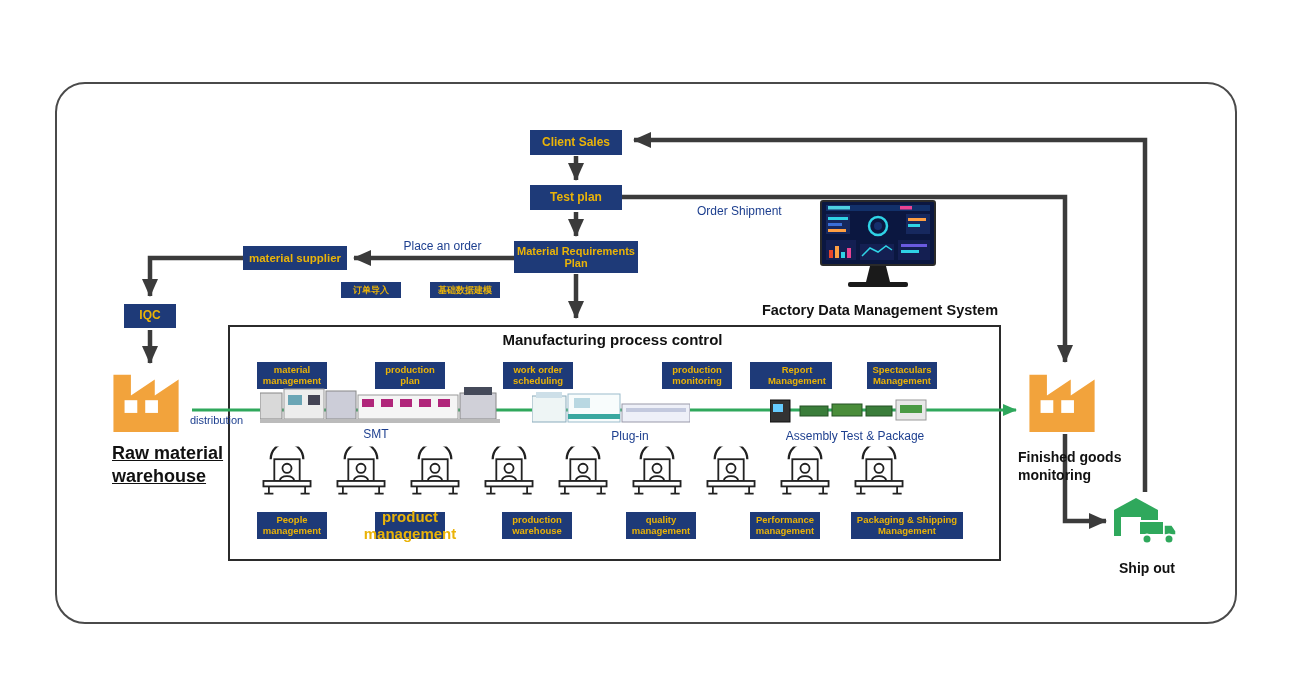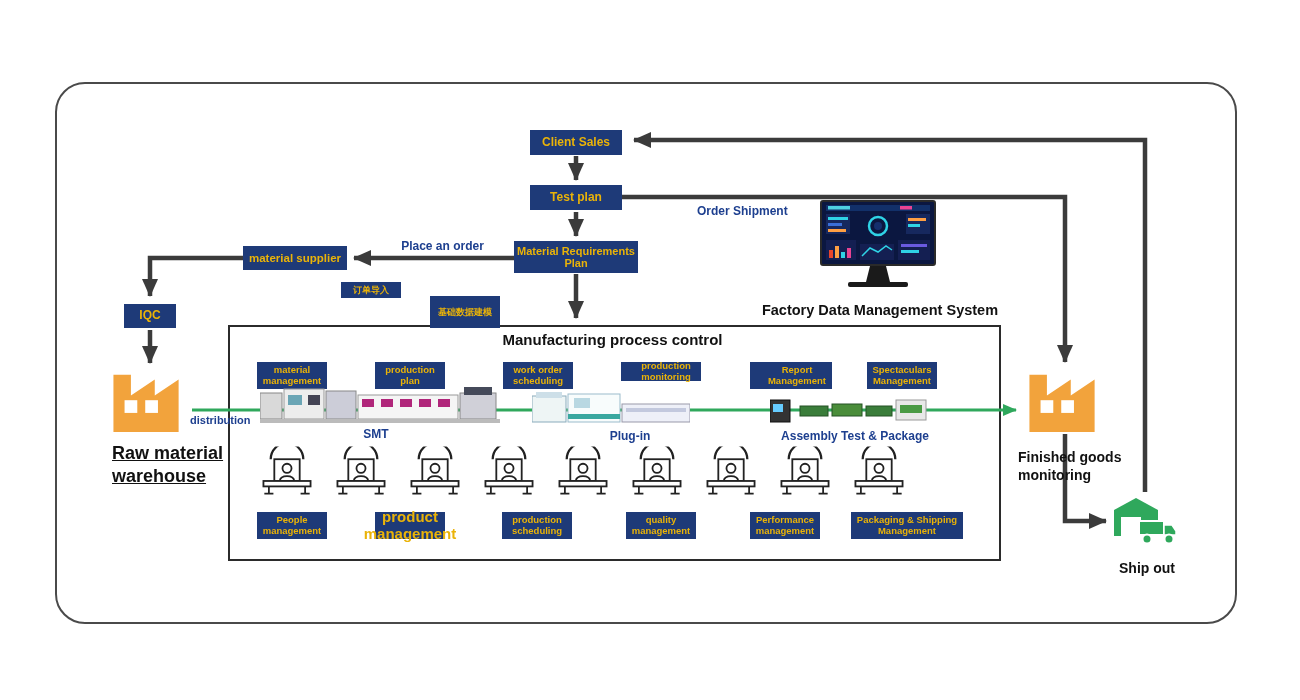--- a/index.html
+++ b/index.html
@@ -10,21 +10,21 @@
   .abs{position:absolute;}
   .frame{
     left:55px;top:82px;width:1178px;height:538px;
     border:2px solid #4a4a4a;border-radius:30px;background:#fff;z-index:0;
   }
   .navy{
     background:#1e3a78;color:#eab308;font-weight:bold;
     display:flex;align-items:center;justify-content:center;text-align:center;
     line-height:1.12;z-index:3;
   }
-  .bluetext{color:#1d3f8f;font-weight:bold;z-index:3;}
+  .bluetext{color:#1d3f8f;font-weight:normal;z-index:3;}
   .blacklabel{color:#111;font-weight:bold;z-index:3;}
   .mfgbox{
     left:228px;top:325px;width:769px;height:232px;background:#ffffff;
     border:2px solid #2b2b2b;z-index:1;
   }
   .mfgtitle{left:228px;top:331px;width:769px;text-align:center;font-size:15px;z-index:3;}
   #arrowlayer{left:0;top:0;z-index:2;pointer-events:none;}
   .gfx{z-index:3;}
   .wsrow{left:258px;top:444px;width:650px;height:54px;display:flex;justify-content:space-between;z-index:3;}
   .ws{width:58px;height:54px;}
@@ -83,21 +83,21 @@
   </g>
   <path d="M192,410 L1016,410" stroke="#2fa85c" stroke-width="3" fill="none" marker-end="url(#ahg)"></path>
 </svg>
 
 <div class="abs navy" style="left:530px;top:130px;width:92px;height:25px;font-size:12px;">Client Sales</div>
 <div class="abs navy" style="left:530px;top:185px;width:92px;height:25px;font-size:12px;">Test plan</div>
 <div class="abs navy" style="left:514px;top:241px;width:124px;height:32px;font-size:11px;">Material Requirements Plan</div>
 <div class="abs navy" style="left:243px;top:246px;width:104px;height:24px;font-size:11.5px;">material supplier</div>
 <div class="abs navy" style="left:124px;top:304px;width:52px;height:24px;font-size:12px;">IQC</div>
 <div class="abs navy" style="left:341px;top:282px;width:60px;height:16px;font-size:9px;">订单导入</div>
-<div class="abs navy" style="left:430px;top:296px;width:70px;height:32px;font-size:9px;">基础数据建模</div>
+<div class="abs navy" style="left:430px;top:282px;width:70px;height:16px;font-size:9px;">基础数据建模</div>
 
 <div class="abs bluetext center" style="left:385px;top:239px;width:115px;font-size:12px;">Place an order</div>
 <div class="abs bluetext" style="left:697px;top:204px;font-size:12px;">Order Shipment</div>
 <div class="abs bluetext" style="left:190px;top:414px;font-size:11px;">distribution</div>
 
 <svg class="abs gfx" style="left:820px;top:200px;" width="116" height="92" viewBox="0 0 116 92">
   <rect x="1" y="1" width="114" height="64" rx="2" fill="#0b1740" stroke="#2a2a2a" stroke-width="2"></rect>
   <rect x="6" y="5" width="104" height="6" fill="#123069"></rect>
   <rect x="8" y="6" width="22" height="3.5" fill="#4fd0e0"></rect>
   <rect x="80" y="6" width="12" height="3.5" fill="#e84393"></rect>
@@ -124,21 +124,21 @@
   <rect x="28" y="82" width="60" height="5" rx="2" fill="#1a1a1a"></rect>
 </svg>
 <div class="abs blacklabel center" style="left:749px;top:302px;width:262px;font-size:14.5px;">Factory Data Management System</div>
 
 <div class="abs mfgbox"></div>
 <div class="abs blacklabel mfgtitle">Manufacturing process control</div>
 
 <div class="abs navy" style="left:257px;top:362px;width:70px;height:27px;font-size:9.5px;">material management</div>
 <div class="abs navy" style="left:375px;top:362px;width:70px;height:27px;font-size:9.5px;">production plan</div>
 <div class="abs navy" style="left:503px;top:362px;width:70px;height:27px;font-size:9.5px;">work order scheduling</div>
-<div class="abs navy" style="left:621px;top:362px;width:70px;height:19px;font-size:9.5px;padding-left:10px;">production monitoring</div>
+<div class="abs navy" style="left:662px;top:362px;width:70px;height:27px;font-size:9.5px;">production monitoring</div>
 <div class="abs navy" style="left:750px;top:362px;width:70px;height:27px;font-size:9.5px;padding-left:12px;">Report Management</div>
 <div class="abs navy" style="left:867px;top:362px;width:70px;height:27px;font-size:9.5px;">Spectaculars Management</div>
 
 <svg class="abs gfx" style="left:260px;top:385px;" width="240" height="42" viewBox="0 0 240 42">
   <rect x="0" y="8" width="22" height="26" fill="#d9d9d9" stroke="#888"></rect>
   <rect x="24" y="4" width="40" height="30" fill="#ededed" stroke="#999"></rect>
   <rect x="28" y="10" width="14" height="10" fill="#6aa5b5"></rect>
   <rect x="48" y="10" width="12" height="10" fill="#445"></rect>
   <rect x="66" y="6" width="30" height="28" fill="#cccdd8" stroke="#888"></rect>
   <rect x="98" y="10" width="100" height="24" fill="#f5f5f5" stroke="#999"></rect>
@@ -199,21 +199,21 @@
   <svg class="ws" viewBox="0 0 64 54">
       <use href="#ws-sym"></use>
     </svg>
   <svg class="ws" viewBox="0 0 64 54">
       <use href="#ws-sym"></use>
     </svg>
 </div>
 
 <div class="abs navy" style="left:257px;top:512px;width:70px;height:27px;font-size:9.5px;">People management</div>
 <div class="abs navy" style="left:375px;top:512px;width:70px;height:27px;font-size:15px;">product management</div>
-<div class="abs navy" style="left:502px;top:512px;width:70px;height:27px;font-size:9.5px;">production scheduling</div>
+<div class="abs navy" style="left:502px;top:512px;width:70px;height:27px;font-size:9.5px;">production warehouse</div>
 <div class="abs navy" style="left:626px;top:512px;width:70px;height:27px;font-size:9.5px;">quality management</div>
 <div class="abs navy" style="left:750px;top:512px;width:70px;height:27px;font-size:9.5px;">Performance management</div>
 <div class="abs navy" style="left:851px;top:512px;width:112px;height:27px;font-size:9.5px;">Packaging &amp; Shipping Management</div>
 
 <svg class="abs gfx" style="left:110px;top:370px;" width="80" height="62" viewBox="0 0 100 78">
     <use href="#factory-sym"></use>
   </svg>
 <div class="abs blacklabel" style="left:112px;top:442px;width:130px;font-size:18px;line-height:1.3;text-decoration:underline;">Raw material warehouse</div>
 
 <svg class="abs gfx" style="left:1026px;top:370px;" width="80" height="62" viewBox="0 0 100 78">

